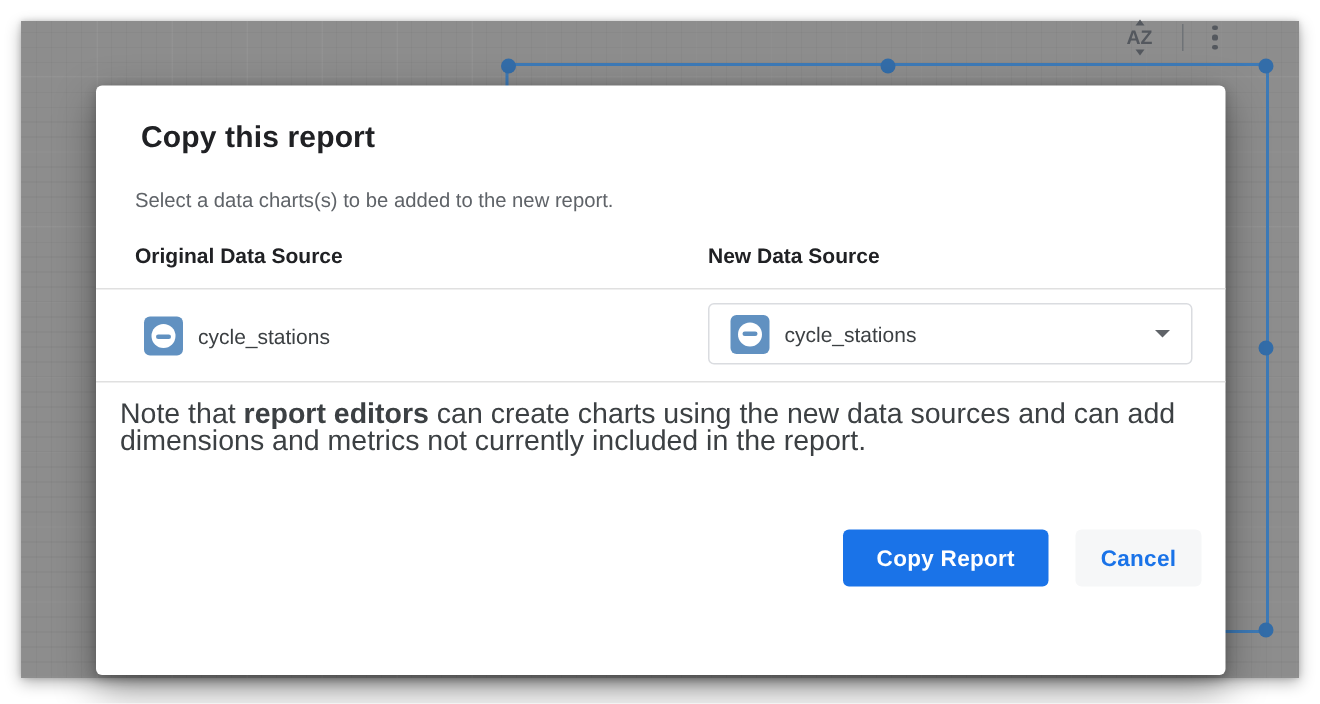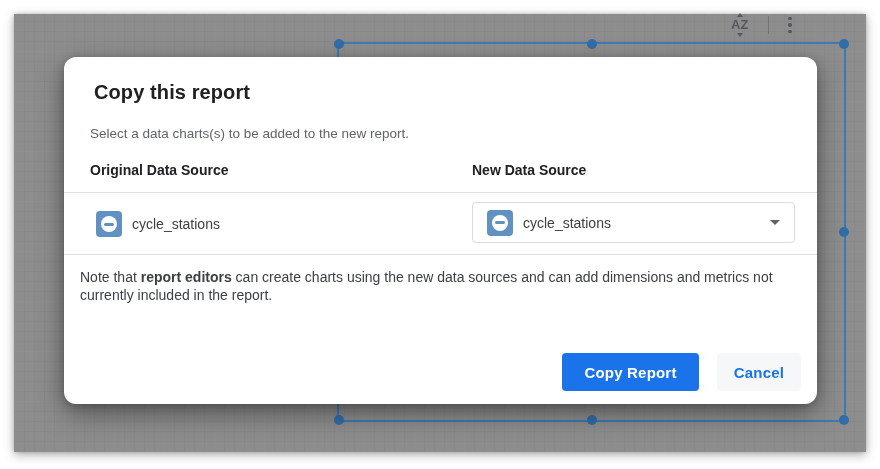--- a/index.html
+++ b/index.html
@@ -18,21 +18,21 @@
       repeating-linear-gradient(0deg, rgba(255,255,255,0.05) 0 1px, transparent 1px 50px),
       repeating-linear-gradient(90deg, rgba(255,255,255,0.05) 0 1px, transparent 1px 50px),
       repeating-linear-gradient(0deg, rgba(0,0,0,0.03) 0 1px, transparent 1px 10px),
       repeating-linear-gradient(90deg, rgba(0,0,0,0.03) 0 1px, transparent 1px 10px);
     box-shadow: 0 3px 10px rgba(0,0,0,0.30), 0 0 4px rgba(0,0,0,0.18);
     z-index: 0;
   }
 
   
   .chart-toolbar {
-    position: absolute; left: 725px; top: 12px; height: 26px;
+    position: absolute; left: 745px; top: 12px; height: 26px;
     display: flex; align-items: center; z-index: 1; color: #54585e;
   }
   .sort-icon {
     position: relative; font-size: 13px; font-weight: bold; letter-spacing: 0px;
     color: #54585e; padding: 2px 6px; cursor: pointer; line-height: 14px;
   }
   .sort-icon .tick-up, .sort-icon .tick-down {
     position: absolute; left: 50%; width: 0; height: 0; border-left: 3px solid transparent;
     border-right: 3px solid transparent; transform: translateX(-50%);
   }
@@ -47,22 +47,22 @@
     position: absolute; left: 337px; top: 42px; width: 509px; height: 380px;
     border: 2px solid #3d7ab7; z-index: 2;
   }
   .handle {
     position: absolute; width: 10px; height: 10px; border-radius: 50%;
     background: #336da9; transform: translate(-50%, -50%); cursor: grab;
   }
 
   
   .dialog {
-    position: absolute; left: 64px; top: 57px; width: 753px; height: 347px;
-    background: #ffffff; border-radius: 12px; z-index: 10;
+    position: absolute; left: 64px; top: 57px; width: 753px; height: 393px;
+    background: #ffffff; border-radius: 4px; z-index: 10;
     box-shadow: 0 10px 28px rgba(0,0,0,0.38), 0 2px 8px rgba(0,0,0,0.22);
   }
   .dlg-title {
     position: absolute; left: 30px; top: 24px;
     font-size: 20px; font-weight: 700; color: #202124; letter-spacing: 0.1px;
   }
   .dlg-subtitle {
     position: absolute; left: 26px; top: 69px;
     font-size: 13.5px; color: #5f6368;
   }
@@ -100,21 +100,21 @@
     display: flex; align-items: center; gap: 10px; padding: 0 14px; cursor: pointer;
   }
   .ds-select .ds-name { font-size: 14px; color: #3c4043; flex: 1; }
   .caret {
     width: 0; height: 0; border-left: 5px solid transparent;
     border-right: 5px solid transparent; border-top: 5px solid #5f6368;
   }
 
   .note {
     position: absolute; left: 16px; top: 211px; width: 708px;
-    font-size: 14px; line-height: 18px; color: #3c4043;
+    font-size: 19px; line-height: 18px; color: #3c4043;
   }
   .note b { font-weight: 700; }
 
   .btn-row { position: absolute; right: 16px; top: 296px; display: flex; gap: 18px; }
   .btn {
     height: 38px; border-radius: 4px; font-size: 15px; font-weight: 700;
     display: flex; align-items: center; justify-content: center;
     cursor: pointer; border: none; font-family: inherit; letter-spacing: 0.2px;
   }
   .btn.cancel { width: 84px; background: #f6f7f8; color: #1a73e8; }

